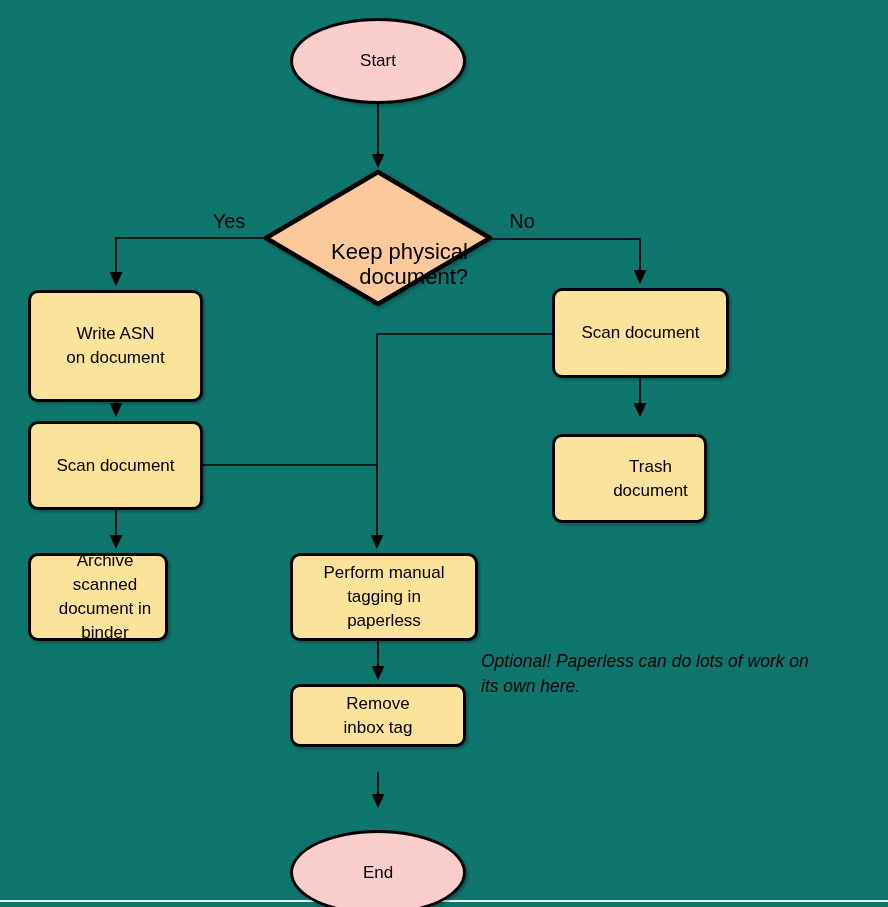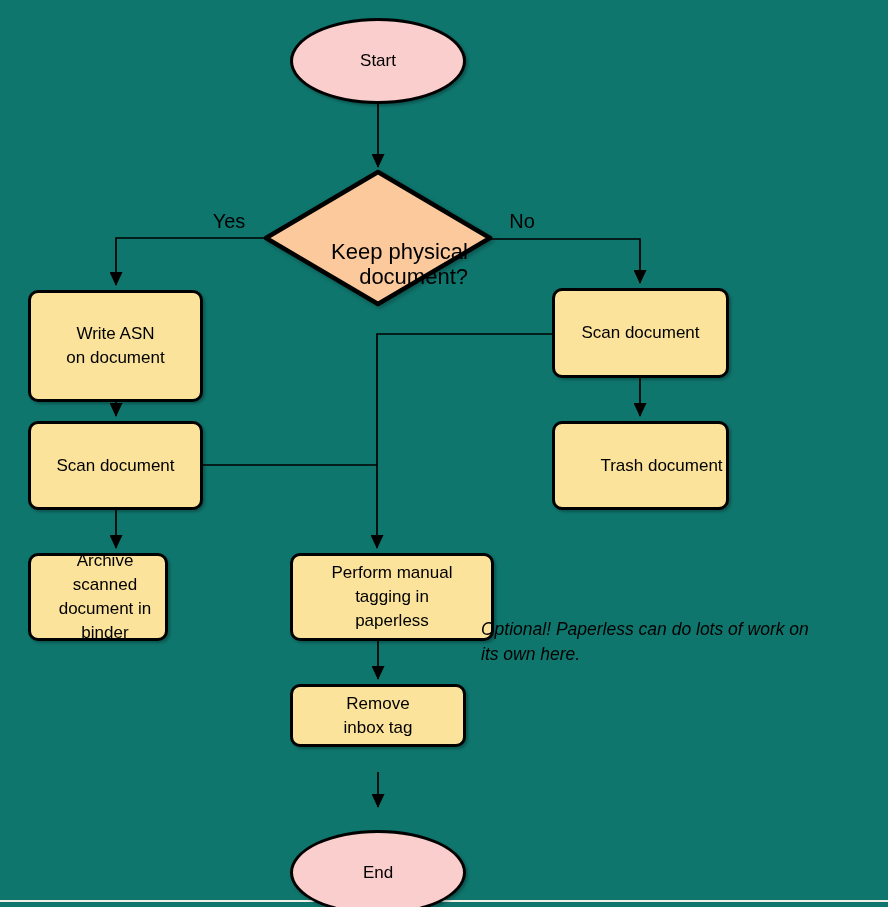--- a/index.html
+++ b/index.html
@@ -139,36 +139,36 @@
   </div>
   <div class="node process" style="left:28px; top:553px; width:140px; height:88px;padding-left:14px;">
     <span>Archive scanned
 document in
 binder</span>
   </div>
 
   <div class="node process" style="left:552px; top:288px; width:177px; height:90px;">
     <span>Scan document</span>
   </div>
-  <div class="node process" style="left:552px; top:421px; width:177px; height:89px;padding-left:42px;">
+  <div class="node process" style="left:552px; top:434px; width:155px; height:89px;padding-left:42px;">
     <span>Trash document</span>
   </div>
 
-  <div class="node process" style="left:290px; top:553px; width:204px; height:88px;">
+  <div class="node process" style="left:290px; top:553px; width:188px; height:88px;">
     <span>Perform manual
 tagging in
 paperless</span>
   </div>
   <div class="node process" style="left:290px; top:684px; width:176px; height:63px;">
     <span>Remove
 inbox tag</span>
   </div>
 
   <div class="node terminal" style="left:290px; top:830px; width:176px; height:85px;">
     <span>End</span>
   </div>
 
-  <div class="note" style="left:481px; top:592px; width:404px;">
+  <div class="note" style="left:481px; top:624px; width:404px;">
     <span>Optional! Paperless can do lots of work on
 its own here.</span>
   </div>
 
 </div>
 
 </body></html>

